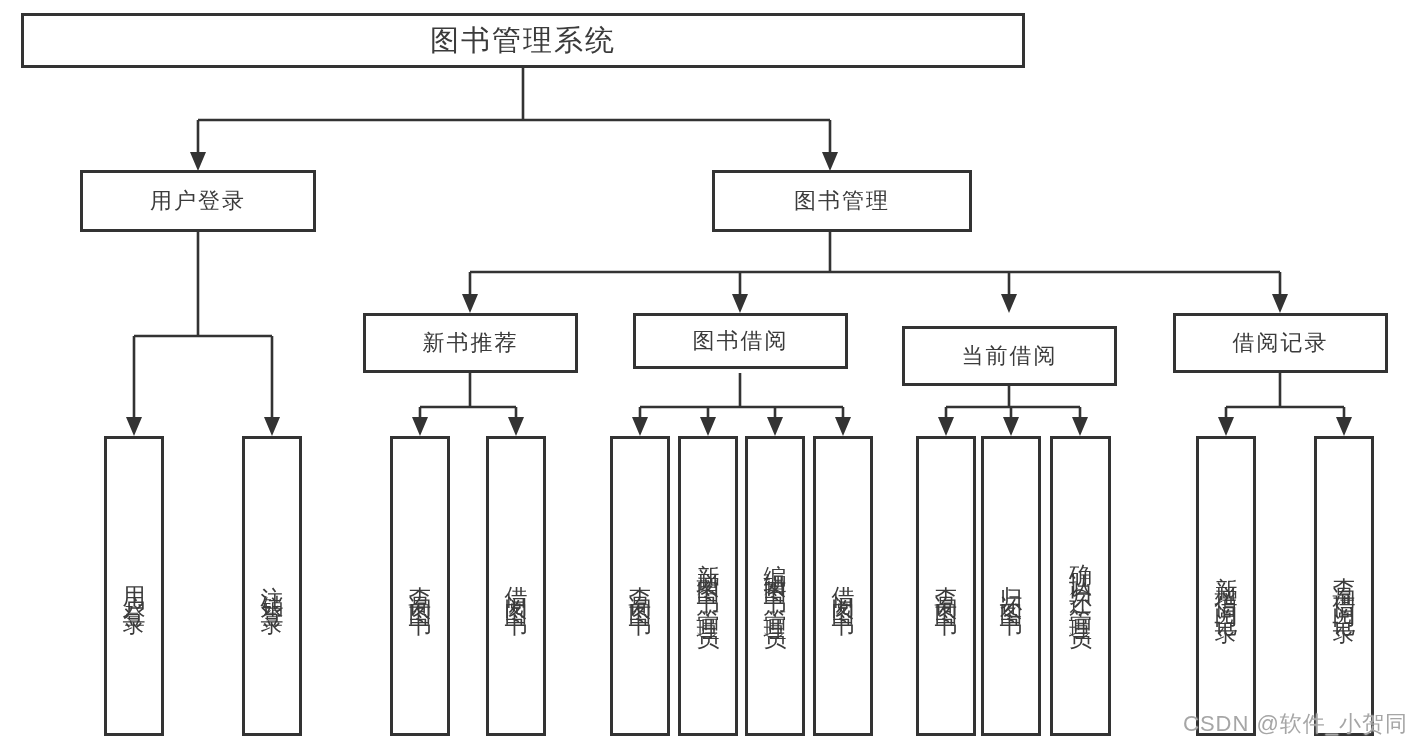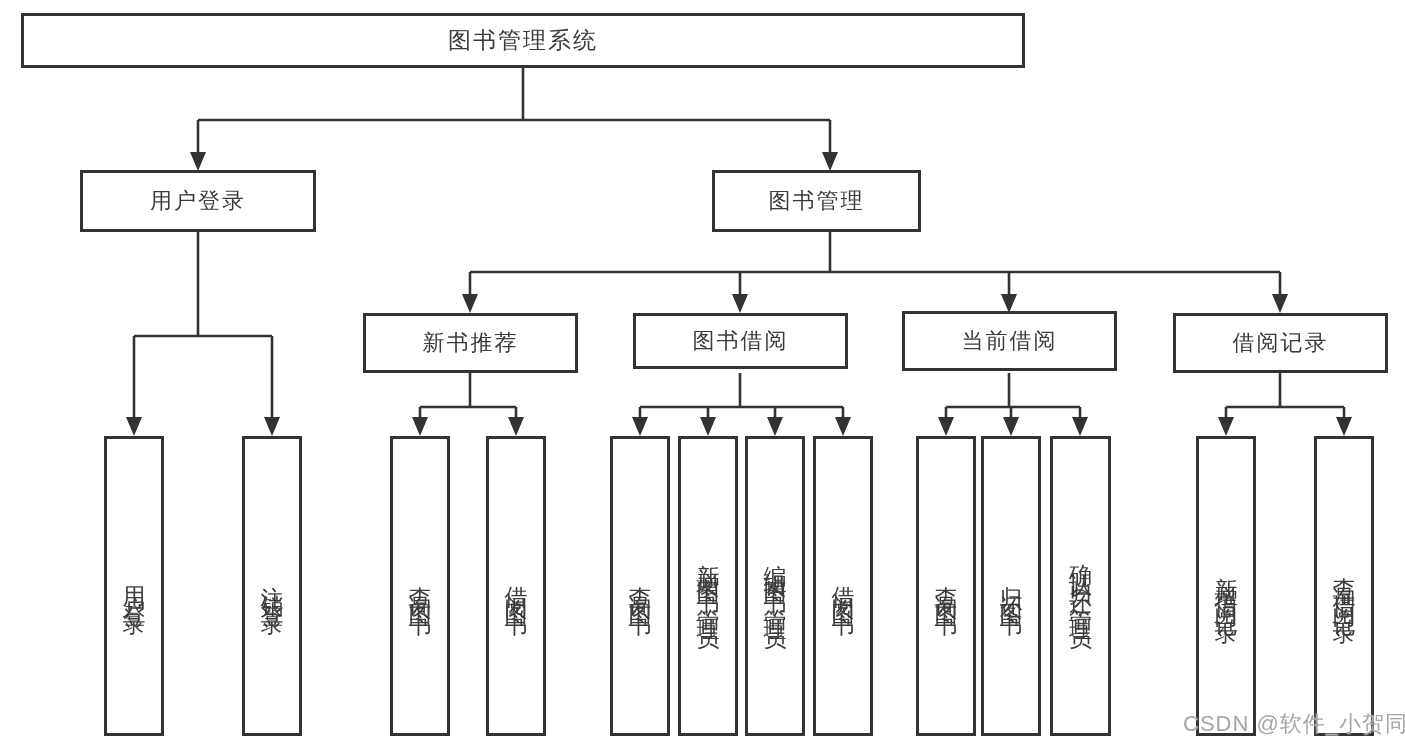--- a/index.html
+++ b/index.html
@@ -21,21 +21,21 @@
   .connectors .shafts{stroke:var(--line);stroke-width:2.6;fill:none;}
   .connectors .heads{fill:var(--line);stroke:none;}
   .box{
     position:absolute;box-sizing:border-box;
     border:3px solid var(--line);
     background:var(--bg);
     display:flex;align-items:center;justify-content:center;
     z-index:1;
   }
   .hlabel{font-size:22px;letter-spacing:2px;white-space:nowrap;}
-  .root .hlabel{font-size:23px;}
+  .root .hlabel{font-size:29px;}
   .vlabel{
     writing-mode:vertical-rl;
     text-orientation:mixed;
     font-size:23px;
     letter-spacing:9px;
     line-height:1;
     white-space:nowrap;
   }
   .watermark{
     position:absolute;
@@ -86,31 +86,31 @@
     "></path>
   </svg>
 
   <div class="box root" style="left:21px;top:13px;width:1004px;height:55px;">
     <span class="hlabel">图书管理系统</span>
   </div>
 
   <div class="box" style="left:80px;top:170px;width:236px;height:62px;">
     <span class="hlabel">用户登录</span>
   </div>
-  <div class="box" style="left:712px;top:170px;width:209px;height:62px;">
+  <div class="box" style="left:712px;top:170px;width:260px;height:62px;">
     <span class="hlabel">图书管理</span>
   </div>
 
   <div class="box" style="left:363px;top:313px;width:215px;height:60px;">
     <span class="hlabel">新书推荐</span>
   </div>
   <div class="box" style="left:633px;top:313px;width:215px;height:56px;">
     <span class="hlabel">图书借阅</span>
   </div>
-  <div class="box" style="left:902px;top:311px;width:215px;height:60px;">
+  <div class="box" style="left:902px;top:326px;width:215px;height:60px;">
     <span class="hlabel">当前借阅</span>
   </div>
   <div class="box" style="left:1173px;top:313px;width:215px;height:60px;">
     <span class="hlabel">借阅记录</span>
   </div>
 
   <div class="box" style="left:104px;top:436px;width:60px;height:300px;">
     <span class="vlabel">用户登录</span>
   </div>
   <div class="box" style="left:242px;top:436px;width:60px;height:300px;">

